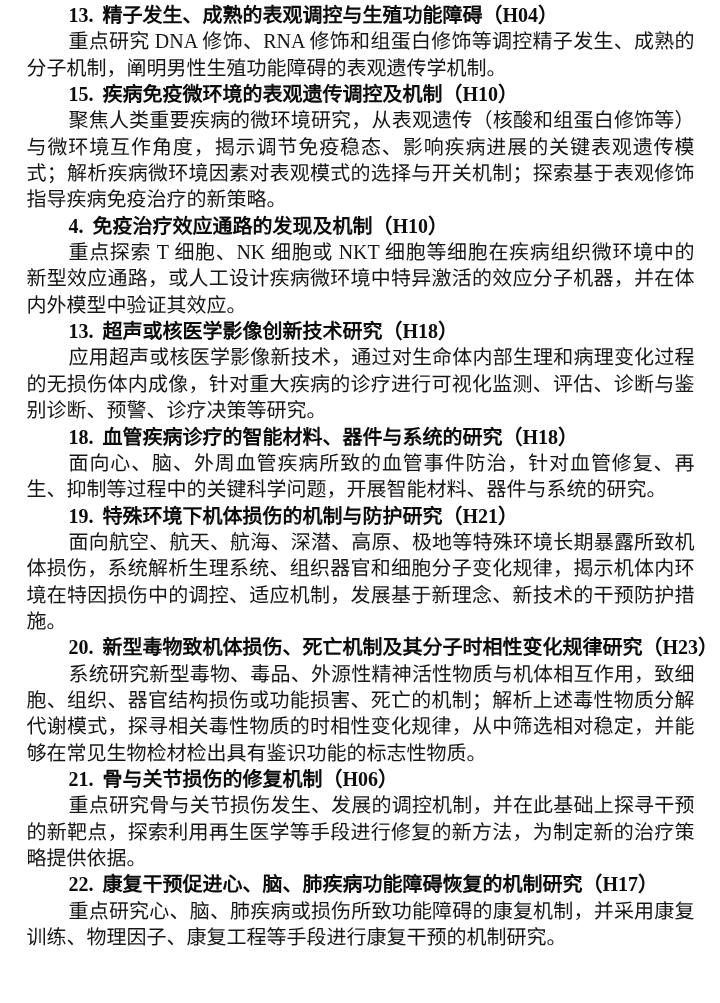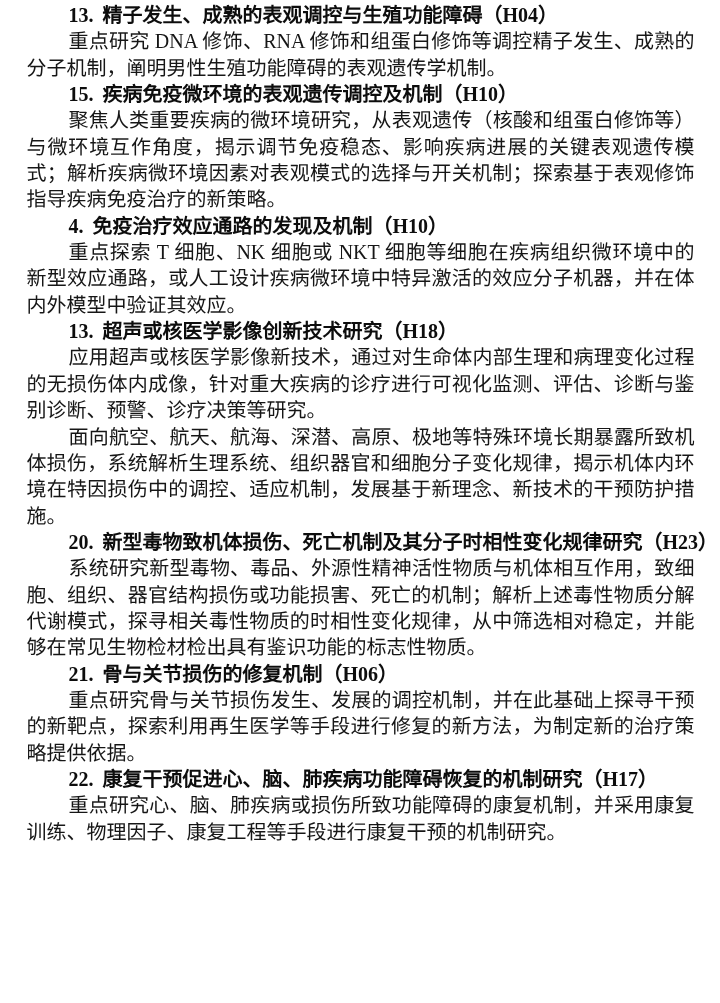--- a/index.html
+++ b/index.html
@@ -64,22 +64,27 @@
   <section class="topic">
     <h2 class="topic-heading"><span class="topic-number">4.</span><span class="topic-title">免疫治疗效应通路的发现及机制</span><span class="topic-code">（H10）</span></h2>
     <p class="topic-body">重点探索 T 细胞、NK 细胞或 NKT 细胞等细胞在疾病组织微环境中的新型效应通路，或人工设计疾病微环境中特异激活的效应分子机器，并在体内外模型中验证其效应。</p>
   </section>
 
   <section class="topic">
     <h2 class="topic-heading"><span class="topic-number">13.</span><span class="topic-title">超声或核医学影像创新技术研究</span><span class="topic-code">（H18）</span></h2>
     <p class="topic-body">应用超声或核医学影像新技术，通过对生命体内部生理和病理变化过程的无损伤体内成像，针对重大疾病的诊疗进行可视化监测、评估、诊断与鉴别诊断、预警、诊疗决策等研究。</p>
   </section>
 
+  <section class="topic">
+    <h2 class="topic-heading"><span class="topic-number">18.</span><span class="topic-title">血管疾病诊疗的智能材料、器件与系统的研究</span><span class="topic-code">（H18）</span></h2>
+    <p class="topic-body">面向心、脑、外周血管疾病所致的血管事件防治，针对血管修复、再生、抑制等过程中的关键科学问题，开展智能材料、器件与系统的研究。</p>
+  </section>
 
   <section class="topic">
+    <h2 class="topic-heading"><span class="topic-number">19.</span><span class="topic-title">特殊环境下机体损伤的机制与防护研究</span><span class="topic-code">（H21）</span></h2>
     <p class="topic-body">面向航空、航天、航海、深潜、高原、极地等特殊环境长期暴露所致机体损伤，系统解析生理系统、组织器官和细胞分子变化规律，揭示机体内环境在特因损伤中的调控、适应机制，发展基于新理念、新技术的干预防护措施。</p>
   </section>
 
   <section class="topic">
     <h2 class="topic-heading"><span class="topic-number">20.</span><span class="topic-title">新型毒物致机体损伤、死亡机制及其分子时相性变化规律研究</span><span class="topic-code">（H23）</span></h2>
     <p class="topic-body">系统研究新型毒物、毒品、外源性精神活性物质与机体相互作用，致细胞、组织、器官结构损伤或功能损害、死亡的机制；解析上述毒性物质分解代谢模式，探寻相关毒性物质的时相性变化规律，从中筛选相对稳定，并能够在常见生物检材检出具有鉴识功能的标志性物质。</p>
   </section>
 
   <section class="topic">
     <h2 class="topic-heading"><span class="topic-number">21.</span><span class="topic-title">骨与关节损伤的修复机制</span><span class="topic-code">（H06）</span></h2>

